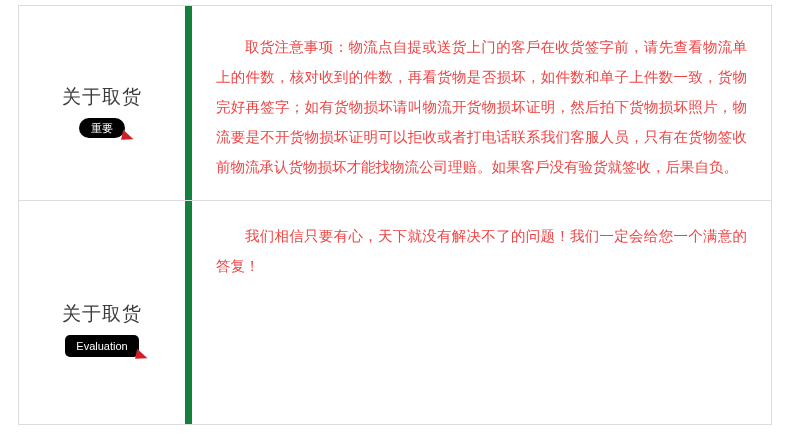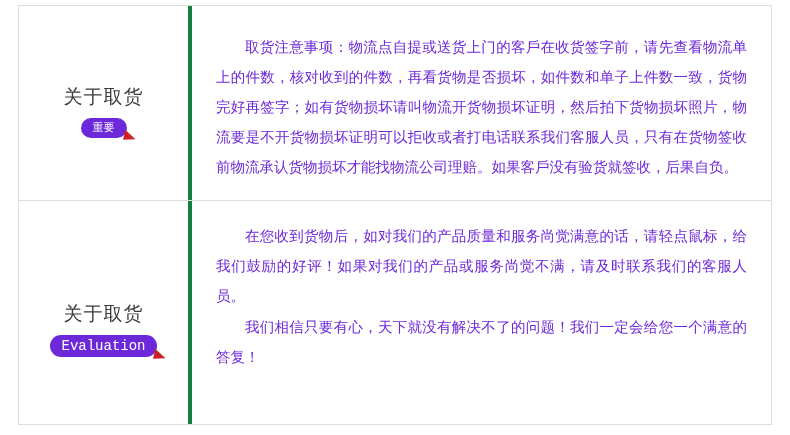--- a/index.html
+++ b/index.html
@@ -33,24 +33,23 @@
     height: 196px;
   }
   #panel-review {
     top: 201px;
     height: 224px;
     border-top: none;
   }
   .label-col {
     width: 173px;
     flex: 0 0 173px;
-    border-right: 4px solid #15803d;
+    border-right: 7px solid #15803d;
     position: relative;
     box-sizing: border-box;
-    font-family: Liberation Mono, monospace;
   }
   .label-title {
     position: absolute;
     width: 100%;
     text-align: center;
     font-size: 19px;
     color: #3b3b3b;
     letter-spacing: 1px;
   }
   #panel-pickup .label-title { top: 78px; }
@@ -60,32 +59,32 @@
     position: absolute;
     width: 100%;
     text-align: center;
   }
   #panel-pickup .badge-wrap { top: 112px; }
   #panel-review .badge-wrap { top: 134px; }
 
   .badge {
     display: inline-block;
     position: relative;
-    background: #6d28d9;
+    background: #000000;
     color: #ffffff;
     border-radius: 14px 14px 14px 14px;
     padding: 3px 12px;
     font-size: 11px;
     line-height: 14px;
     white-space: nowrap;
   }
   .badge.eval {
-    font-size: 14px;
+    font-size: 11px;
     padding: 4px 11px;
-    border-radius: 11px;
+    border-radius: 5px;
   }
   .badge:after {
     content: "";
     position: absolute;
     right: -9px;
     bottom: -3px;
     width: 0;
     height: 0;
     border-left: 12px solid #cf1f27;
     border-top: 7px solid transparent;
@@ -94,21 +93,21 @@
   }
 
   .text-col {
     flex: 1 1 auto;
     padding: 26px 24px 20px 24px;
     box-sizing: border-box;
   }
   .para {
     font-size: 14.5px;
     line-height: 30px;
-    color: #6d28d9;
+    color: #ef4444;
     text-align: justify;
     text-indent: 2em;
     margin: 0;
   }
   #panel-review .para + .para {
     margin-top: 1px;
   }
   #panel-review .text-col {
     padding-top: 20px;
   }
@@ -131,18 +130,17 @@
   </div>
 
   <div class="panel" id="panel-review">
     <div class="label-col">
       <div class="label-title">关于取货</div>
       <div class="badge-wrap">
         <span class="badge eval">Evaluation</span>
       </div>
     </div>
     <div class="text-col">
-      <p class="para">在您收到货物后，如对我们的产品质量和服务尚觉满意的话，请轻点鼠标，给我们鼓励的好评！如果对我们的产品或服务尚觉不满，请及时联系我们的客服人员。</p>
       <p class="para">我们相信只要有心，天下就没有解决不了的问题！我们一定会给您一个满意的答复！</p>
     </div>
   </div>
 
 </div>
 
 </body></html>

